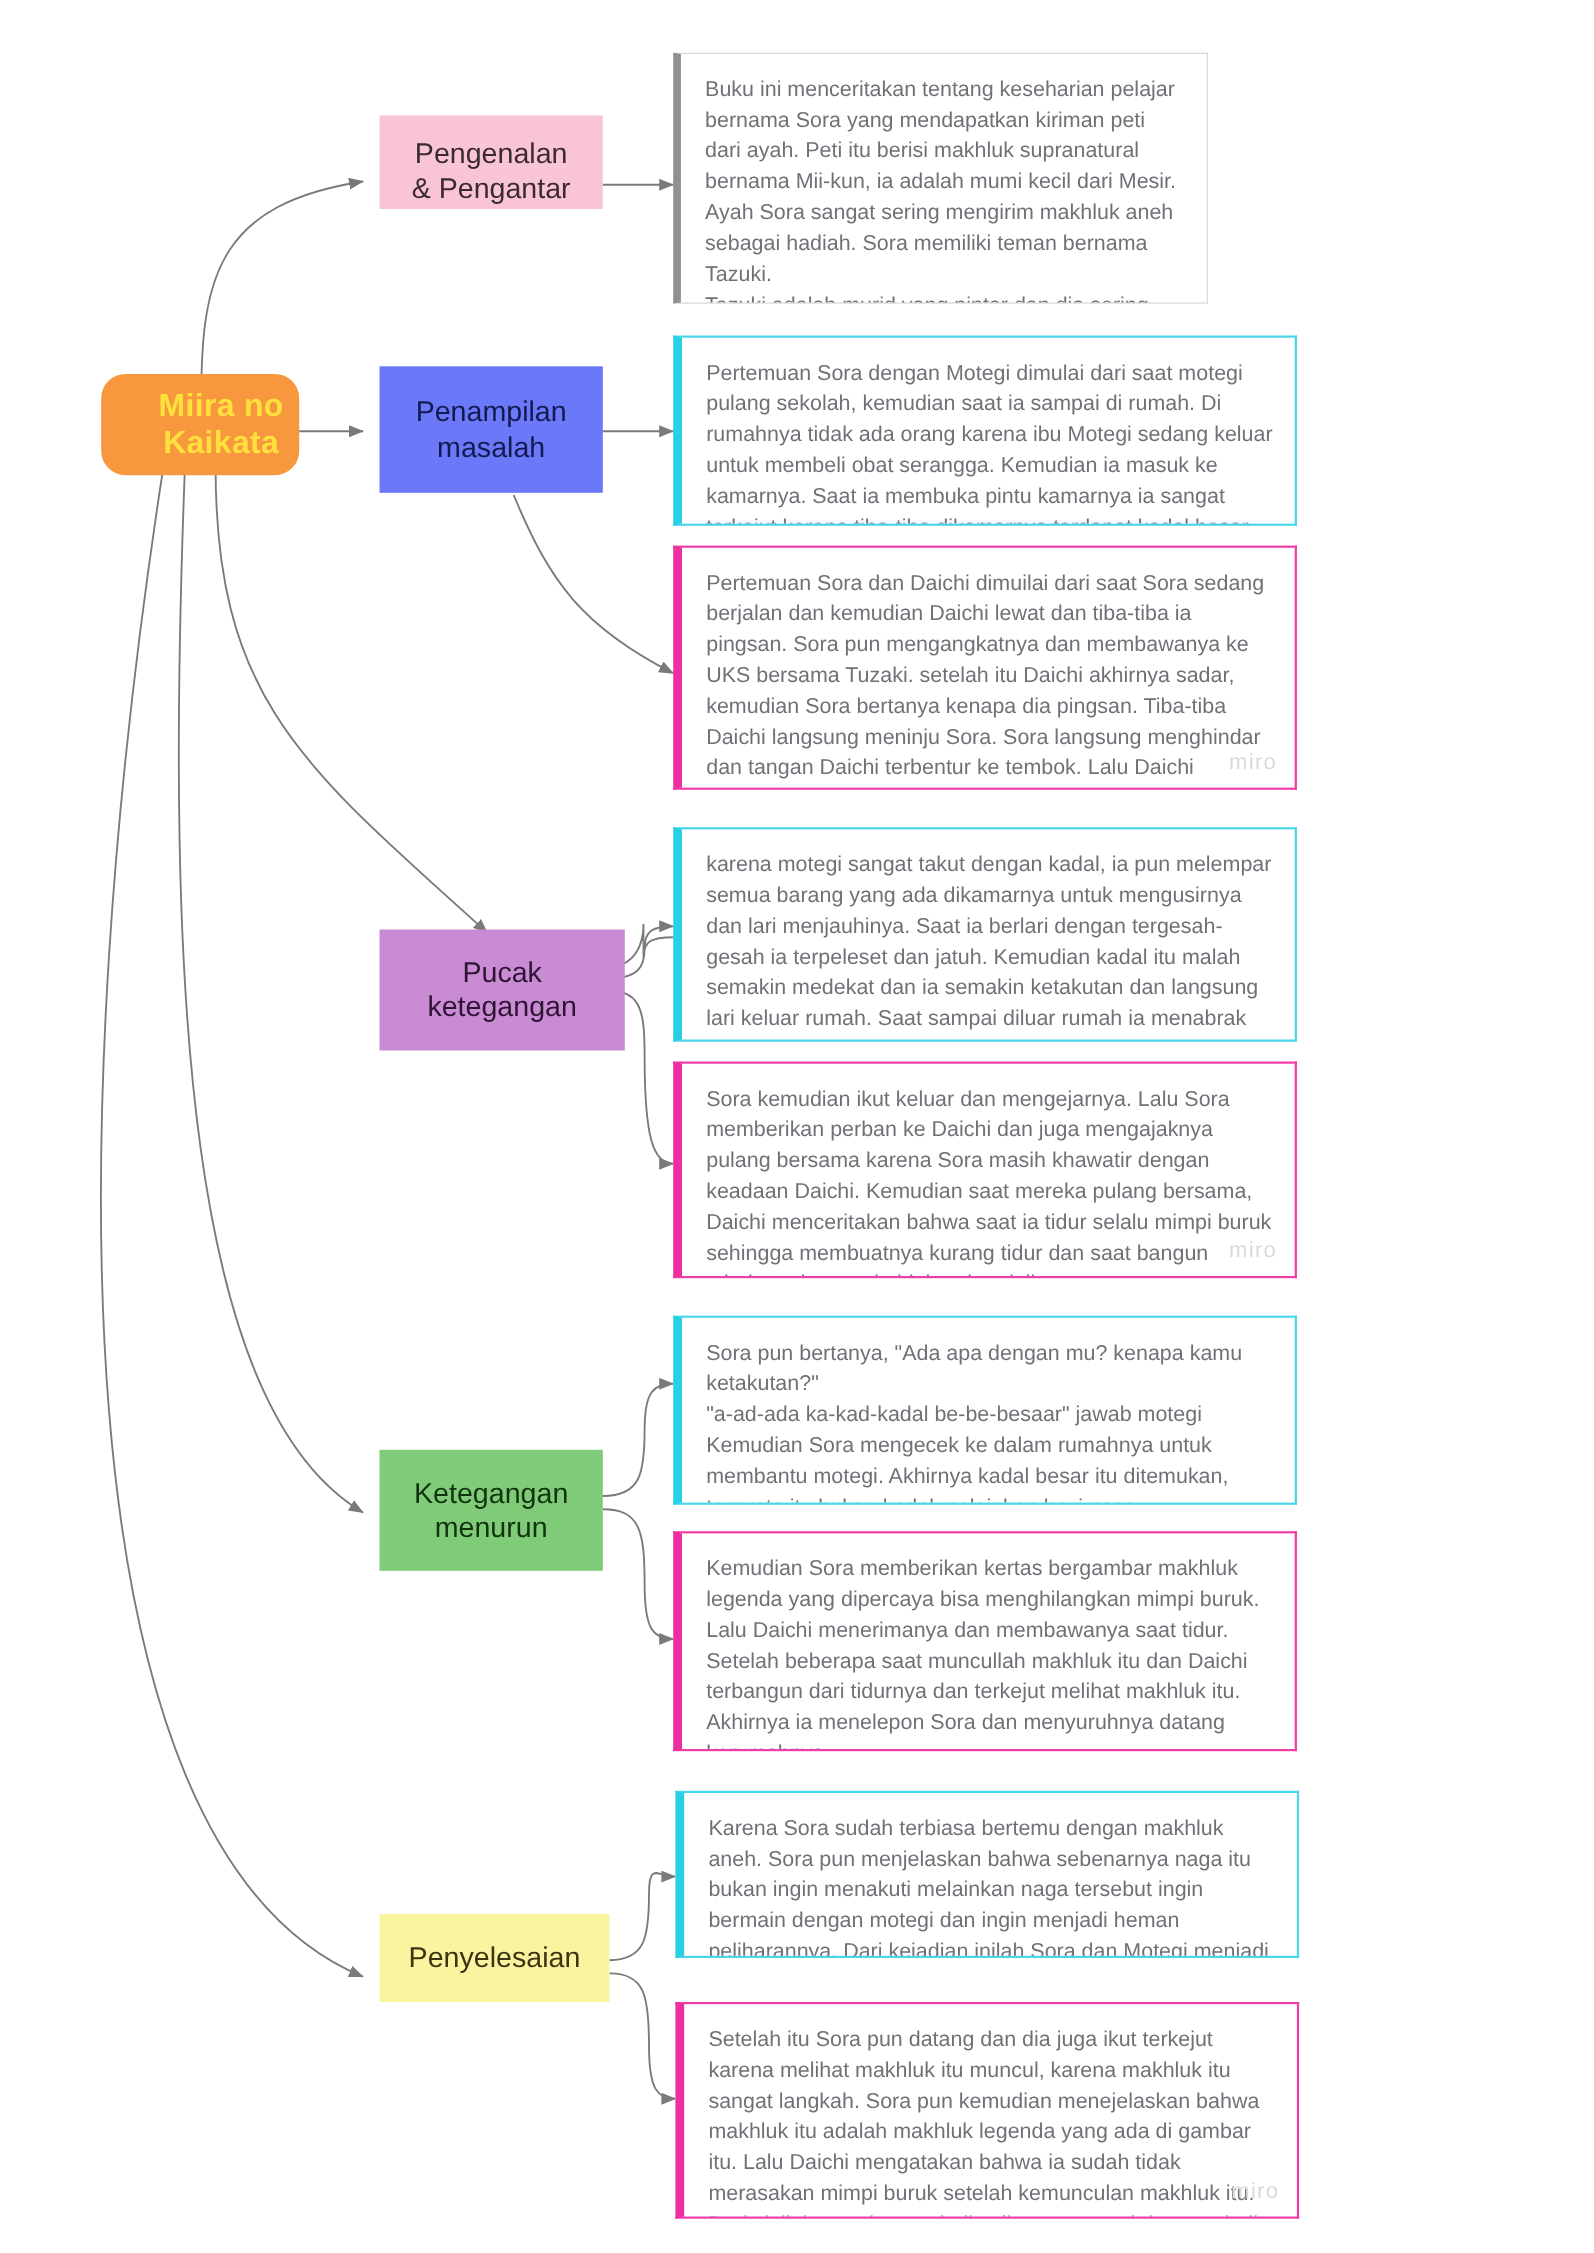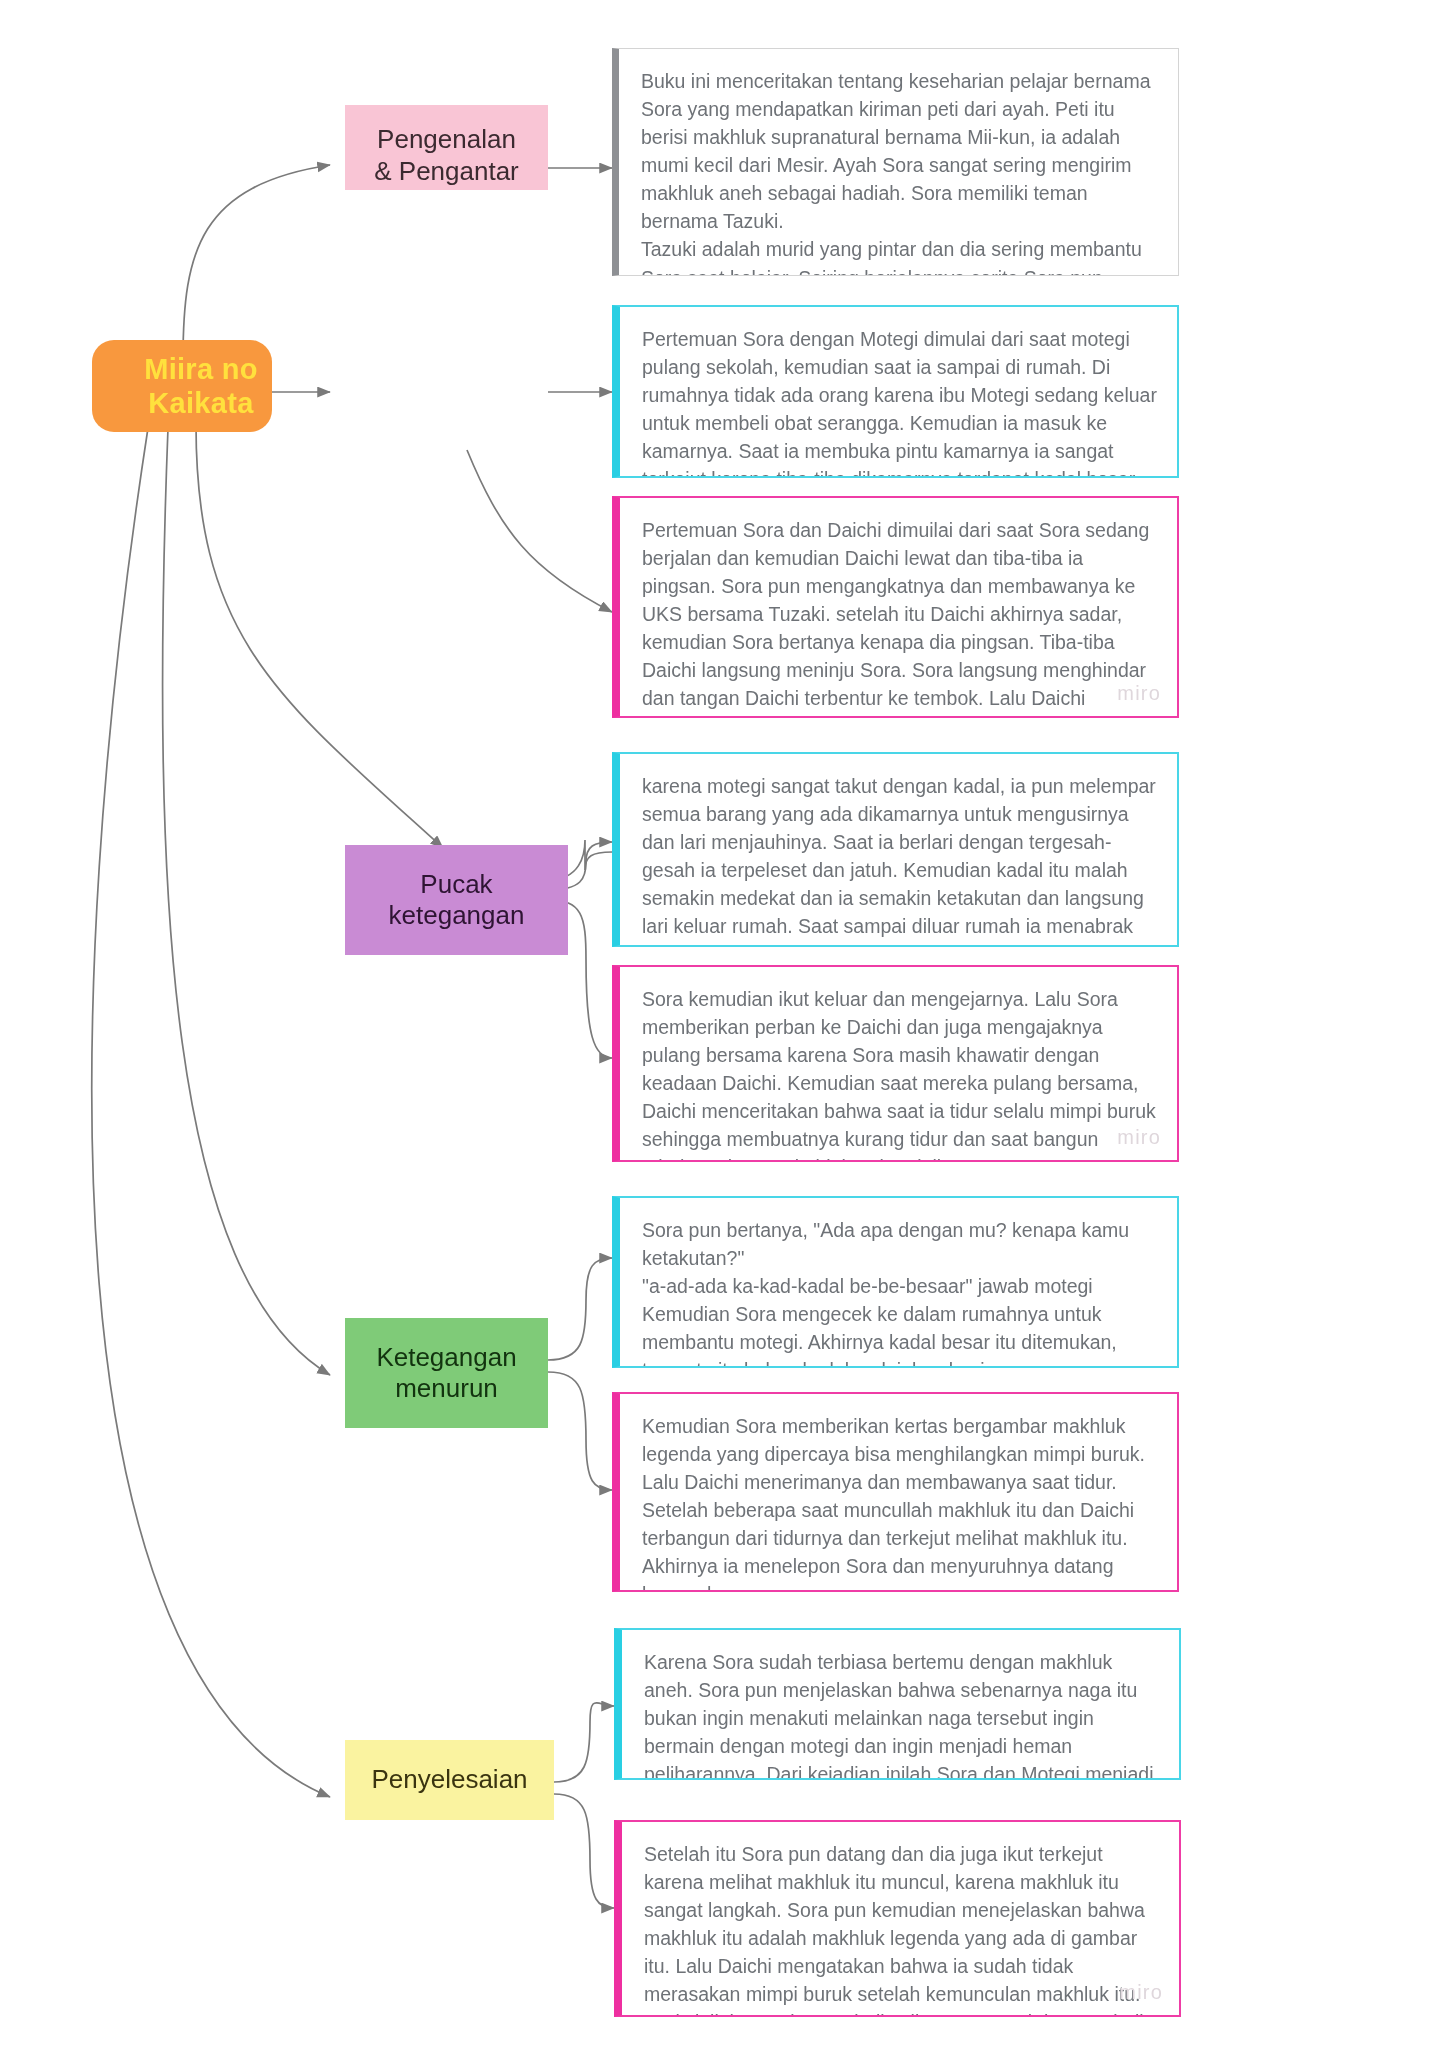--- a/index.html
+++ b/index.html
@@ -153,25 +153,29 @@
   <div class="root-node" style="left:92px; top:340px; width:180px; height:92px;padding-left:48px;">
     <span style="white-space: pre-line;">Miira no
 Kaikata</span>
   </div>
 
   <div class="topic-node pink" style="left:345px; top:105px; width:203px; height:85px;">
     <span style="white-space: pre-line; margin-top: 16px;">Pengenalan
 &amp; Pengantar</span>
   </div>
 
-  <div class="card accent-gray" style="left:612px; top:48px; width:567px; height:228px;">
+  <div class="card accent-gray" style="left:612px; top:48px; width:486px; height:228px;">
     <p>Buku ini menceritakan tentang keseharian pelajar bernama Sora yang mendapatkan kiriman peti dari ayah. Peti itu berisi makhluk supranatural bernama Mii-kun, ia adalah mumi kecil dari Mesir. Ayah Sora sangat sering mengirim makhluk aneh sebagai hadiah. Sora memiliki teman bernama Tazuki.</p>
     <p>Tazuki adalah murid yang pintar dan dia sering membantu Sora saat belajar. Seiring berjalannya cerita Sora pun mendapatkan teman baru Motegi dan Daichi. Pertemuan Sora dan teman barunya selalu dipenuhi masalah yang berhubungan dengan makhluk yang aneh</p>
   </div>
 
+  <div class="topic-node blue" style="left:345px; top:333px; width:203px; height:115px;">
+    <span style="white-space: pre-line;">Penampilan
+masalah</span>
+  </div>
 
   <div class="card accent-cyan" style="left:612px; top:305px; width:567px; height:173px;">
     <p>Pertemuan Sora dengan Motegi dimulai dari saat motegi pulang sekolah, kemudian saat ia sampai di rumah. Di rumahnya tidak ada orang karena ibu Motegi sedang keluar untuk membeli obat serangga. Kemudian ia masuk ke kamarnya. Saat ia membuka pintu kamarnya ia sangat terkejut kerena tiba-tiba dikamarnya terdapat kadal besar</p>
   </div>
 
   <div class="card accent-magenta" style="left:612px; top:496px; width:567px; height:222px;">
 
     <p>Pertemuan Sora dan Daichi dimuilai dari saat Sora sedang berjalan dan kemudian Daichi lewat dan tiba-tiba ia pingsan. Sora pun mengangkatnya dan membawanya ke UKS bersama Tuzaki. setelah itu Daichi akhirnya sadar, kemudian Sora bertanya kenapa dia pingsan. Tiba-tiba Daichi langsung meninju Sora. Sora langsung menghindar dan tangan Daichi terbentur ke tembok. Lalu Daichi langsung pergi keluar dan meninggalkan mereka.</p>
     <span class="miro-mark">miro</span>
   </div>

